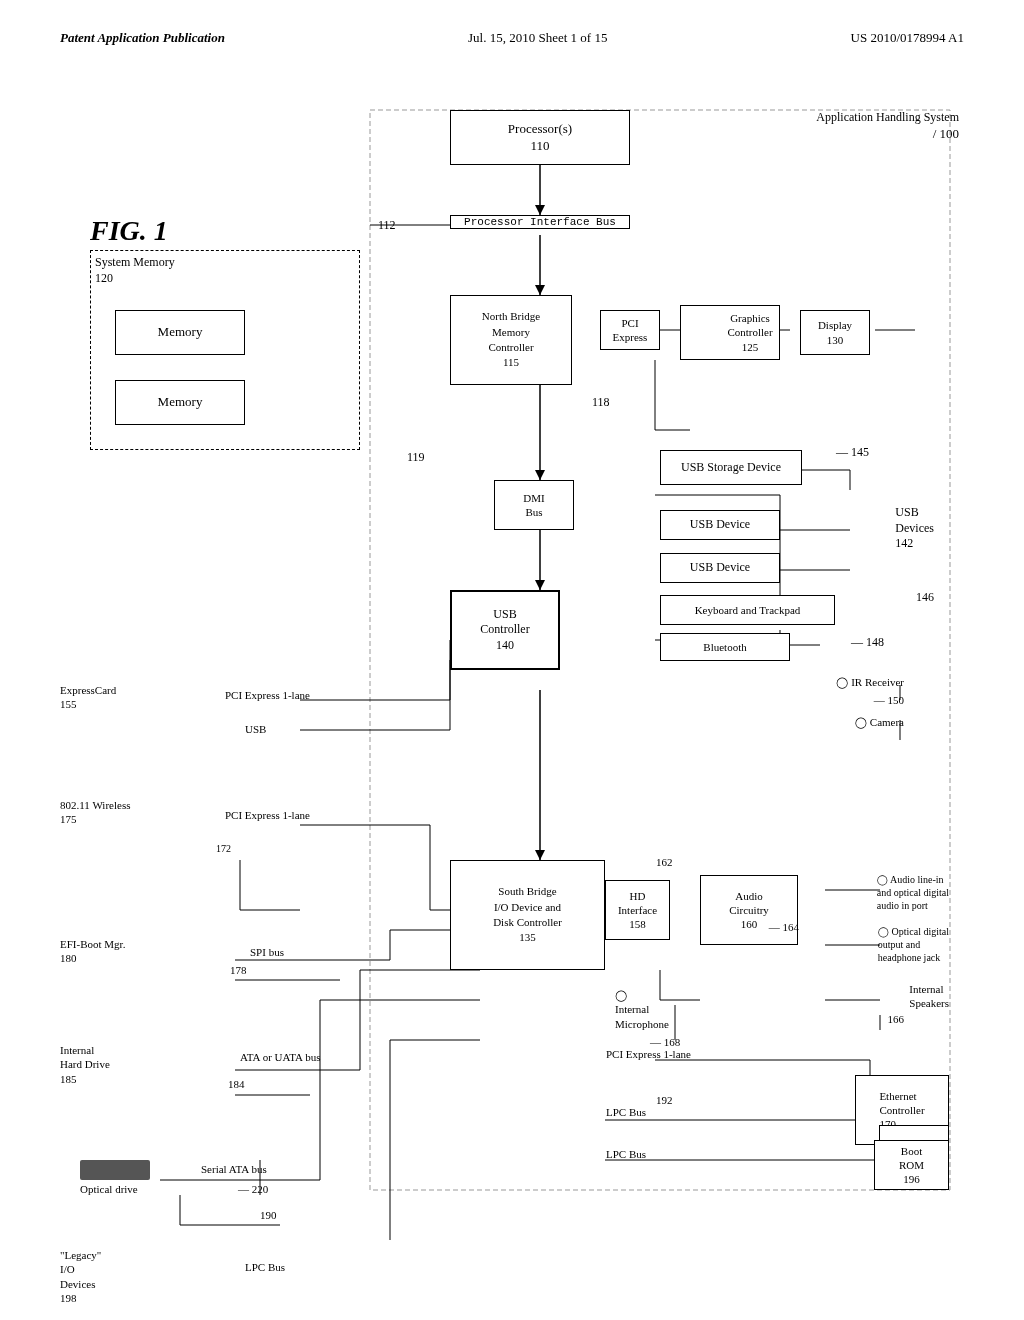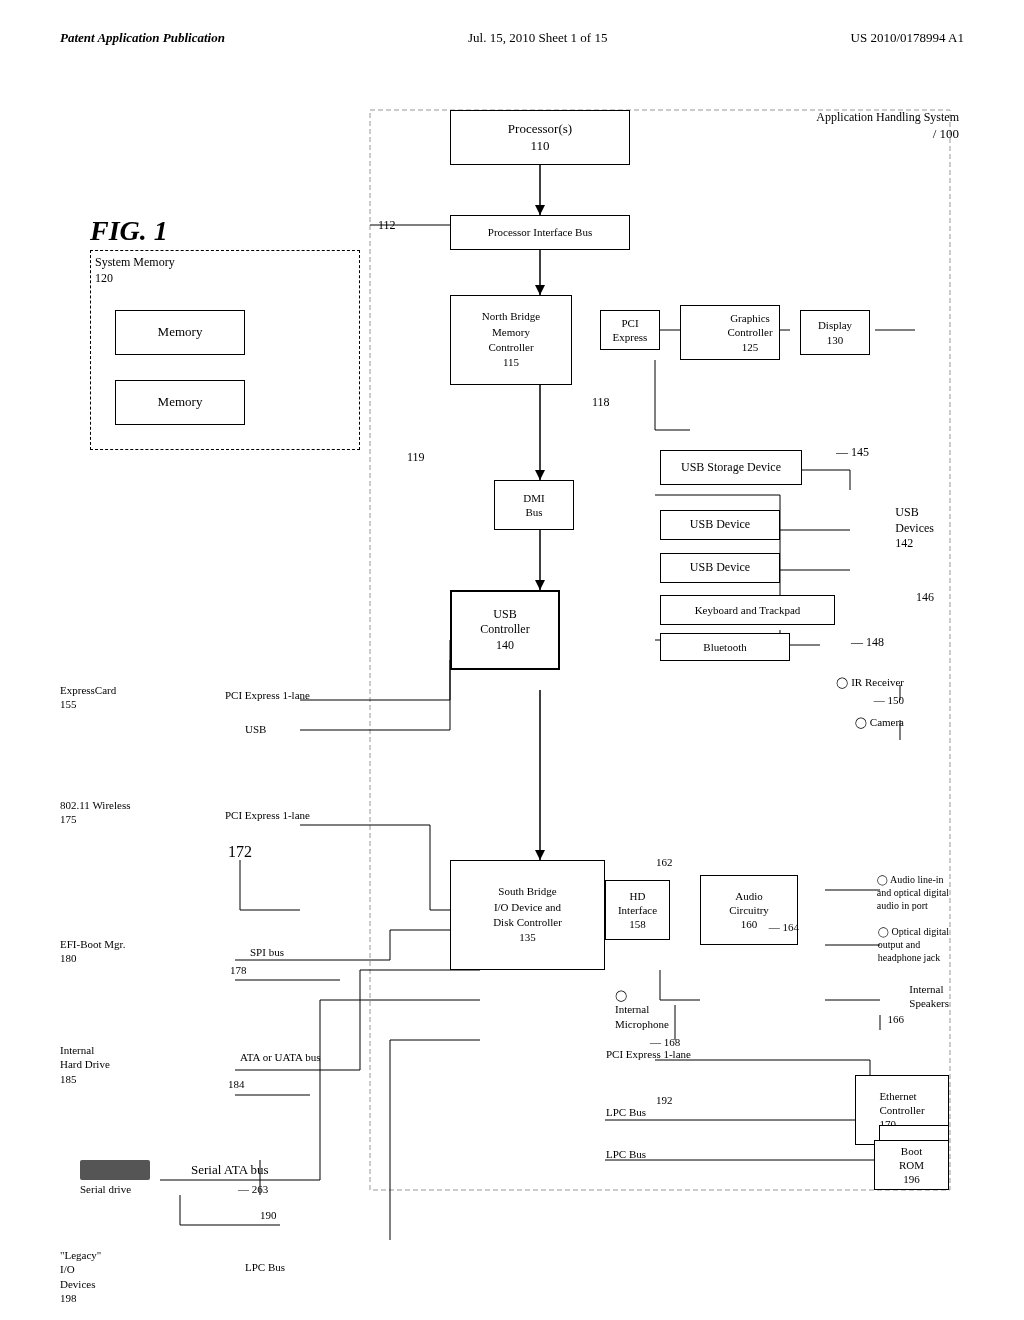--- a/index.html
+++ b/index.html
@@ -203,21 +203,21 @@
     <span>Application Handling System</span>
     <br>
     <span style="font-size:13px;">/ <span>100</span></span>
   </div>
 
   <div class="node" style="left:390px; top:10px; width:180px; height:55px; font-size:13px;">
     <span style="white-space:pre-line;">Processor(s)
 110</span>
   </div>
 
-  <div class="node" style="left:390px; top:115px; width:180px; height:35px; font-size:11px;">
+  <div class="node" style="left:390px; top:115px; width:180px; height:14px; font-size:11px;font-family:Liberation Mono, monospace;">
     <span>Processor Interface Bus</span>
   </div>
 
   <div class="label" style="left:318px; top:118px;">
     <span>112</span>
   </div>
 
   <div style="position:absolute; left:30px; top:150px; width:270px; height:200px; border:1px dashed #000;"></div>
 
   <div class="label" style="left:35px; top:155px;">
@@ -337,21 +337,21 @@
 
   <div class="label" style="left:0px; top:698px; font-size:11px; line-height:1.3;">
     <span style="white-space:pre-line;">802.11 Wireless
 175</span>
   </div>
 
   <div class="label" style="left:165px; top:708px; font-size:11px;">
     <span>PCI Express 1-lane</span>
   </div>
 
-  <div class="label" style="left:168px; top:742px; font-size:16px;">
+  <div class="label" style="left:156px; top:742px; font-size:10px;">
     <span>172</span>
   </div>
 
   <div class="node" style="left:390px; top:760px; width:155px; height:110px; font-size:11px; text-align:center; line-height:1.4;">
     <span style="white-space:pre-line;">South Bridge
 I/O Device and
 Disk Controller
 135</span>
   </div>
 
@@ -459,29 +459,29 @@
   </div>
 
   <div class="node" style="right:15px; top:1040px; width:75px; height:50px; font-size:11px;">
     <span style="white-space:pre-line;">Boot
 ROM
 196</span>
   </div>
 
   <div class="label" style="left:20px; top:1060px; font-size:11px;">
     <div style="width:70px; height:20px; background:#555; border-radius:2px; margin-bottom:2px;"></div>
-    <span>Serial drive</span>
-  </div>
-
-  <div class="label" style="left:131px; top:1062px; font-size:13px;">
+    <span>Optical drive</span>
+  </div>
+
+  <div class="label" style="left:141px; top:1062px; font-size:11px;">
     <span>Serial ATA bus</span>
   </div>
 
   <div class="label" style="left:178px; top:1082px; font-size:11px;">
-    <span>— <span>263</span></span>
+    <span>— <span>220</span></span>
   </div>
 
   <div class="label" style="left:200px; top:1108px; font-size:11px;">
     <span>190</span>
   </div>
 
   <div class="label" style="left:0px; top:1148px; font-size:11px; line-height:1.3;">
     <span style="white-space:pre-line;">"Legacy"
 I/O
 Devices

